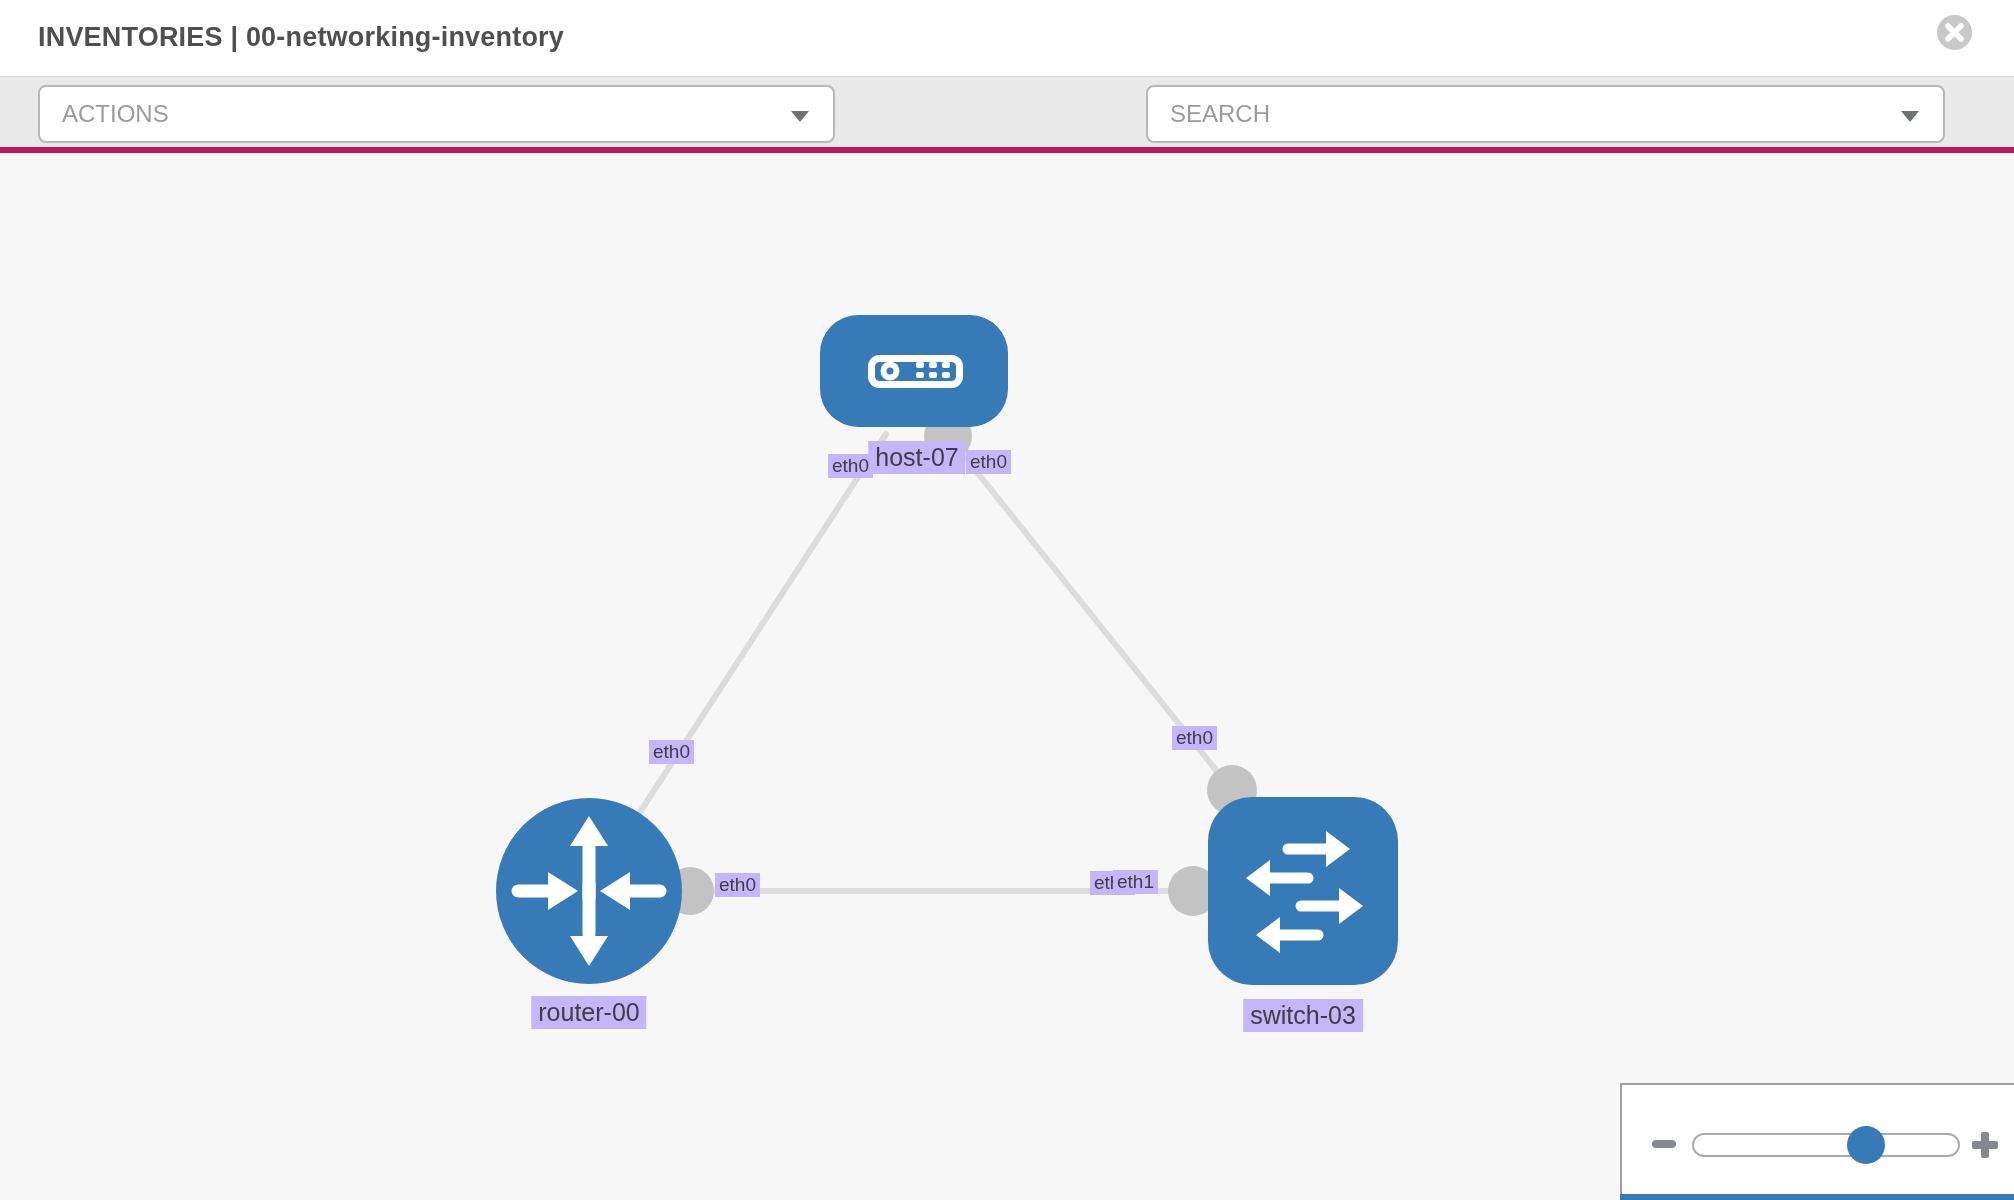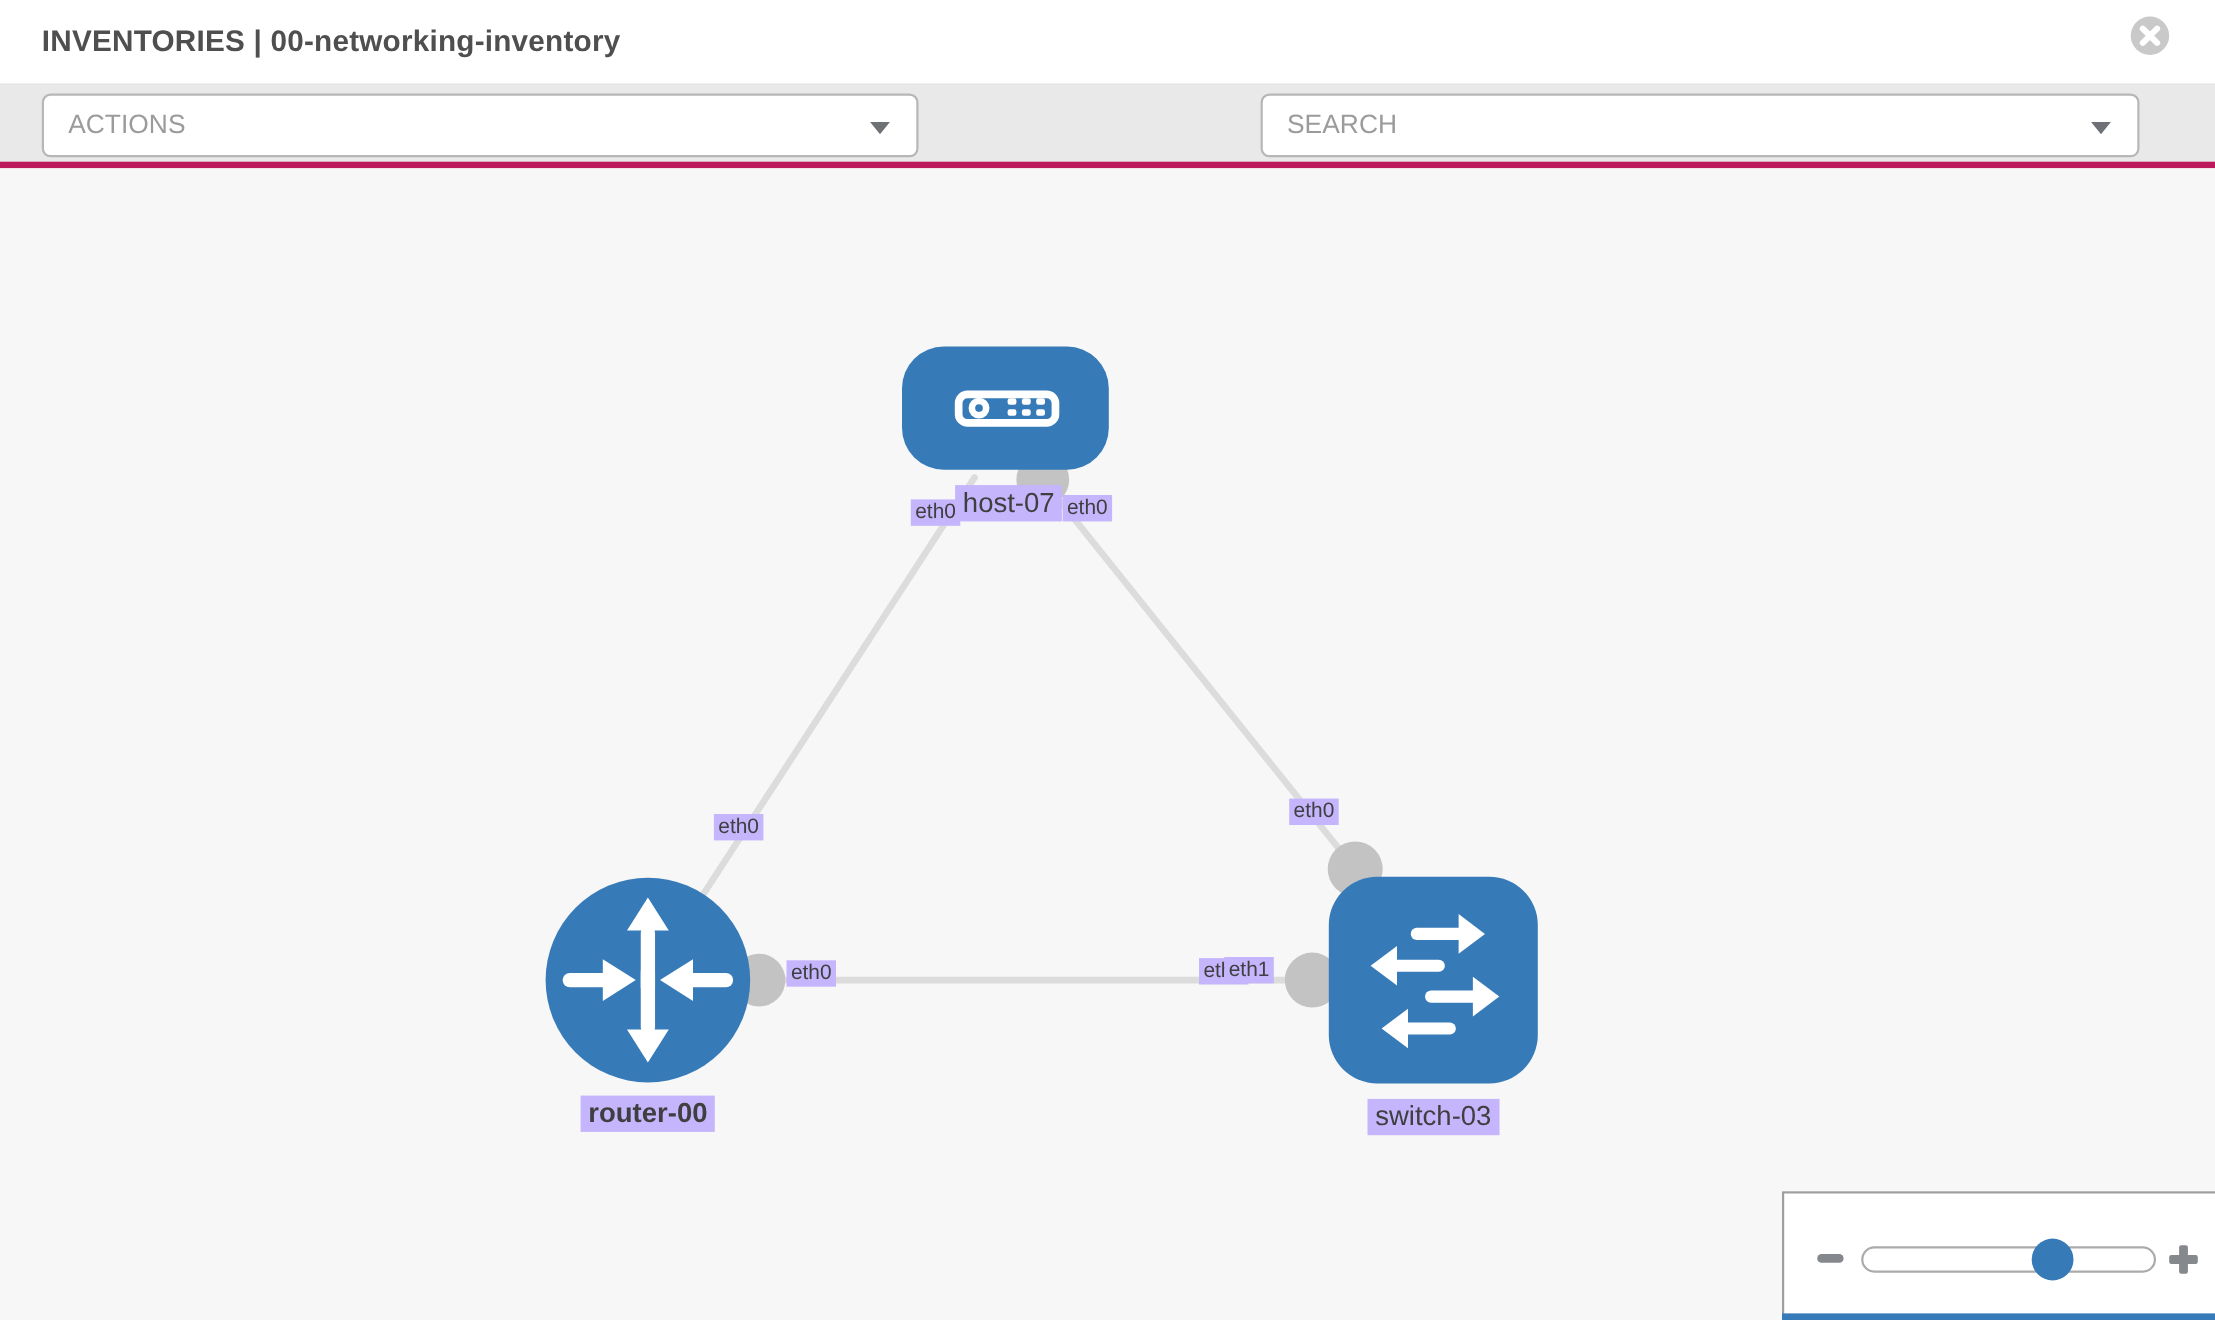--- a/index.html
+++ b/index.html
@@ -149,21 +149,21 @@
           <polygon points="1246,878 1270,860 1270,896" stroke="none"></polygon>
           <line x1="1301" y1="906" x2="1341" y2="906"></line>
           <polygon points="1363,906 1339,888 1339,924" stroke="none"></polygon>
           <line x1="1318" y1="935" x2="1278" y2="935"></line>
           <polygon points="1256,935 1280,917 1280,953" stroke="none"></polygon>
         </g>
       </g>
     </svg>
 
     <span class="node-label" style="left:917px; top:288px;">host-07</span>
-    <span class="node-label" style="left:589px; top:843px;font-weight:bold;">router-00</span>
+    <span class="node-label" style="left:589px; top:843px;">router-00</span>
     <span class="node-label" style="left:1303px; top:846px;">switch-03</span>
 
     <span class="iface-label" style="left:828px; top:301px;">eth0</span>
     <span class="iface-label" style="left:966px; top:297px;">eth0</span>
     <span class="iface-label" style="left:649px; top:587px;">eth0</span>
     <span class="iface-label" style="left:1172px; top:573px;">eth0</span>
     <span class="iface-label" style="left:715px; top:720px;">eth0</span>
     <span class="iface-label" style="left:1090px; top:718px;">eth0</span>
     <span class="iface-label" style="left:1113px; top:717px; z-index:2;">eth1</span>
 

